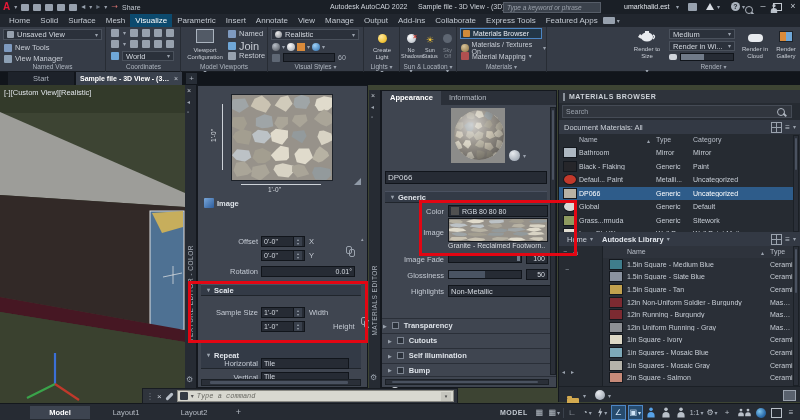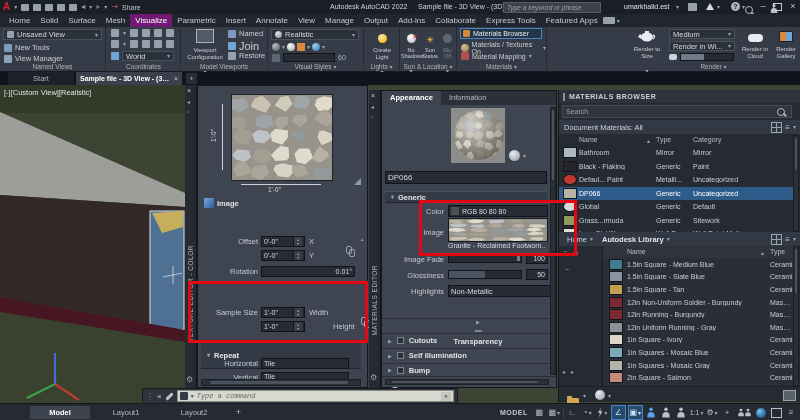--- a/index.html
+++ b/index.html
@@ -9,21 +9,21 @@
   .bx{display:inline-block;background:#97a1ae;border-radius:1px;}
   .caret{color:#9aa2ad;font-size:6px;line-height:6px;}
   .dd{background:#2b313b;border:1px solid #4a515c;display:flex;align-items:center;font-size:7.5px;color:#d2d7de;padding:0 3px;box-sizing:border-box;}
   .hdr{background:#333a46;border-top:1px solid #4a5160;border-bottom:1px solid #20252c;display:flex;align-items:center;gap:4px;font-weight:bold;font-size:7.5px;color:#e2e6ec;padding-left:6px;box-sizing:border-box;}
   .inp{background:#262b34;border:1px solid #11151b;color:#d5dae1;font-size:7px;display:flex;align-items:center;padding:0 2px;box-sizing:border-box;}
   .lbl{font-size:7.5px;color:#c3c9d2;text-align:right;line-height:11px;}
   .spin{margin-left:auto;width:8px;align-self:stretch;background:#39404c;border-left:1px solid #11151b;display:flex;flex-direction:column;align-items:center;justify-content:center;color:#9aa2ad;font-size:4px;line-height:4px;}
   .panel{position:absolute;top:0;height:45px;border-right:1px solid #272c34;box-sizing:border-box;}
   .plabel{position:absolute;bottom:0;left:0;right:0;height:10px;text-align:center;font-size:6.5px;color:#aeb5bf;line-height:10px;white-space:nowrap;}
   .rtab{padding:0 5px;line-height:13px;font-size:8px;color:#c3c9d1;white-space:nowrap;}
-  .rtab.act{background:#701a75;color:#fff;}
+  .rtab.act{background:#0c4a6e;color:#fff;}
   .vtab{writing-mode:vertical-rl;transform:rotate(180deg);font-size:6.5px;color:#a9b0ba;letter-spacing:.5px;white-space:nowrap;}
   .anno{position:absolute;border:3px solid #e30613;z-index:70;}
   .stone{overflow:hidden;}
   .scrtrack{background:#2a2f38;border:1px solid #1b2026;}
   .scrthumb{background:#4a5260;border-radius:1px;}
   .mag{width:6px;height:6px;border:1.5px solid #aeb5bf;border-radius:50%;position:relative;display:inline-block;}
   .mag:after{content:"";position:absolute;width:4px;height:1.5px;background:#aeb5bf;transform:rotate(45deg);right:-3px;bottom:-1px;}
   .person{position:relative;width:10px;height:11px;display:inline-block;}
   .person:before{content:"";position:absolute;left:3px;top:0;width:4px;height:4px;border-radius:50%;background:#b9c0c9;}
   .person:after{content:"";position:absolute;left:1px;top:5px;width:8px;height:6px;border-radius:4px 4px 0 0;background:#b9c0c9;}
@@ -364,20 +364,24 @@
           <span>▾</span>
         </span>
       </div>
     <span class="a" style="left:111px;top:165px;font-size:7.5px;color:#c3c9d2;">Y</span>
     <span class="chain a" style="left:148px;top:157px;"></span>
     <span class="lbl a" style="left:0;top:180px;width:60px;">Rotation</span>
     <div class="inp a" style="left:63px;top:180px;width:94px;height:11px;justify-content:flex-end;">
         <span>0.01°</span>
       </div>
     
+    <div class="hdr a" style="left:3px;top:198px;width:160px;height:12px;">
+        <span class="caret">▾</span>
+        <span>Scale</span>
+      </div>
     <span class="lbl a" style="left:0;top:221px;width:60px;">Sample Size</span>
     <div class="inp a" style="left:63px;top:221px;width:44px;height:11px;">
         <span>1'-0"</span>
         <span class="spin">
           <span>▴</span>
           <span>▾</span>
         </span>
       </div>
     <span class="a" style="left:111px;top:222px;font-size:7.5px;color:#c3c9d2;">Width</span>
     <div class="inp a" style="left:63px;top:235px;width:44px;height:11px;">
@@ -517,21 +521,21 @@
         <span style="position:absolute;left:0;top:0;bottom:0;width:50%;background:#4a5463;"></span>
       </div>
     <div class="inp a" style="left:144px;top:178px;width:22px;height:11px;justify-content:flex-end;">
         <span>50</span>
       </div>
     <span class="lbl a" style="left:0;top:195px;width:62px;">Highlights</span>
     <div class="inp a" style="left:66px;top:194px;width:106px;height:12px;font-size:7.5px;">
         <span>Non-Metallic</span>
       </div>
 
-    <div class="a row" style="left:0;top:227px;width:174px;height:14px;border-top:1px solid #2a2f38;padding-left:18px;box-sizing:border-box;gap:5px;flex-direction:column;">
+    <div class="a row" style="left:0;top:227px;width:174px;height:14px;border-top:1px solid #2a2f38;padding-left:1px;box-sizing:border-box;gap:5px;">
         <span class="caret" style="font-size:5px;">▶</span>
         <span class="cb"></span>
         <span class="seclbl">Transparency</span>
       </div>
     <div class="a row" style="left:0;top:242px;width:174px;height:14px;border-top:1px solid #2a2f38;padding-left:6px;box-sizing:border-box;gap:5px;">
         <span class="caret" style="font-size:5px;">▶</span>
         <span class="cb"></span>
         <span class="seclbl">Cutouts</span>
       </div>
     <div class="a row" style="left:0;top:257px;width:174px;height:14px;border-top:1px solid #2a2f38;padding-left:6px;box-sizing:border-box;gap:5px;">

